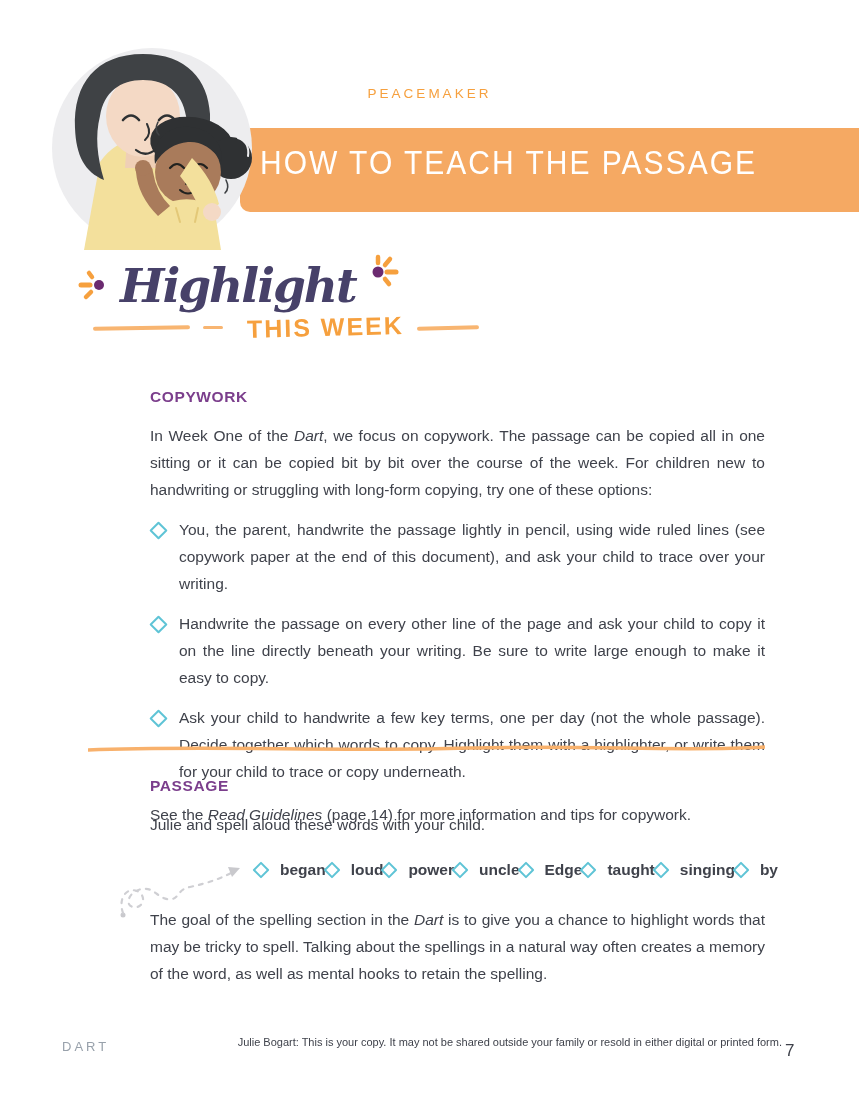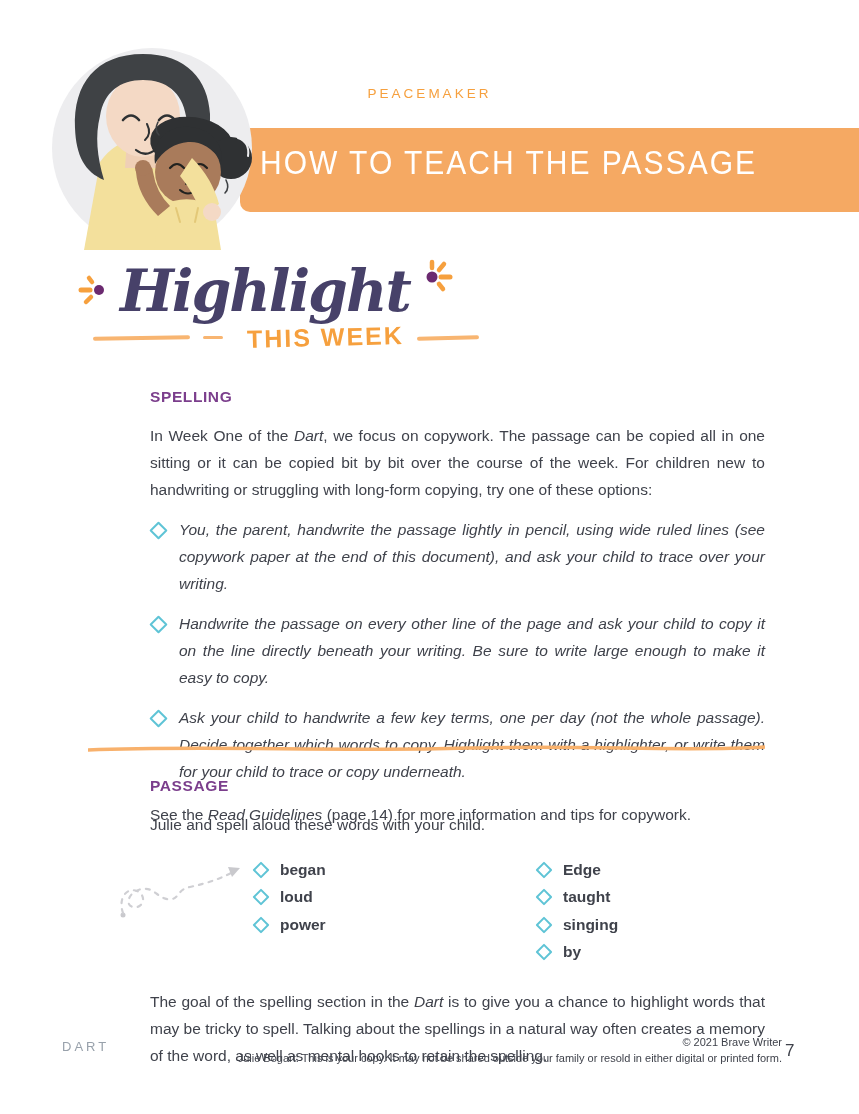--- a/index.html
+++ b/index.html
@@ -20,21 +20,21 @@
     color:#ffffff;font-size:30px;font-weight:400;letter-spacing:2px;
     line-height:70px;padding-left:20px;white-space:nowrap;
     transform:scaleY(1.08);transform-origin:left center;
   }
   .illustration{position:absolute;top:40px;left:40px;z-index:2;}
   
   .highlight-wrap{position:absolute;top:256px;left:78px;width:420px;z-index:1;}
   .highlight-row{display:flex;align-items:center;gap:10px;}
   .script-word{
     font-family:"DejaVu Serif", serif;font-style:italic;font-weight:700;
-    font-size:57px;color:#474169;letter-spacing:-2px;line-height:1.0;
+    font-size:47px;color:#474169;letter-spacing:-2px;line-height:1.0;
     padding:6px 2px 2px 2px;
     text-align:right;
   }
   .flower{flex:0 0 auto;}
   .flower.right{margin-top:-26px;}
   .subtitle-row{display:flex;align-items:center;margin-top:2px;margin-left:15px;}
   .oline{height:3.5px;background:#F8B571;border-radius:3px;}
   .oline.l1{width:97px;transform:rotate(-1deg);}
   .oline.d1{width:20px;margin-left:13px;}
   .oline.d2{width:62px;margin-left:13px;transform:rotate(-1.5deg);}
@@ -52,26 +52,26 @@
   }
   .para{
     font-size:15.5px;line-height:27px;margin:16px 0 13px 0;text-align:justify;
   }
   .para .it{font-style:italic;}
   .bullet{display:flex;margin:0 0 13px 0;}
   .diamond{
     flex:0 0 auto;width:9px;height:9px;border:2px solid #5FC4D6;
     transform:rotate(45deg);border-radius:1px;margin:8px 14px 0 2px;
   }
-  .bullet .para{margin:0;flex:1;font-style:italic;}
+  .bullet .para{margin:0;flex:1;}
   .outro{margin-top:16px;margin-bottom:0;}
   .divider{position:absolute;top:743px;left:88px;z-index:1;}
   
   .words{display:flex;margin:22px 0 6px 105px;}
-  .word-col{display:flex;flex-direction:column;}
+  .word-col{display:flex;flex-direction:row;}
   .word-col.c1{width:283px;}
   .word-item{display:flex;align-items:center;height:19px;margin-bottom:8.5px;}
   .word-item .diamond{margin:0 13px 0 0;width:8px;height:8px;}
   .word-text{font-size:15.5px;font-weight:700;}
   .swirl{position:absolute;top:853px;left:116px;z-index:0;}
   .spelling .outro{margin-top:18px;}
   
   .footer-brand{
     position:absolute;left:62px;top:1039px;color:#98A1AB;font-size:13px;
     font-weight:500;letter-spacing:3px;
@@ -154,21 +154,21 @@
   </div>
   <div class="subtitle-row">
     <div class="oline l1"></div>
     <div class="oline d1"></div>
     <div class="this-week">THIS WEEK</div>
     <div class="oline d2"></div>
   </div>
 </div>
 
 <div class="content copywork">
-  <h2 class="sec-title">SPELLING</h2>
+  <h2 class="sec-title">COPYWORK</h2>
   <p class="para"><span>In Week One of the </span><span class="it">Dart</span><span>, we focus on copywork. The passage can be copied all in one sitting or it can be copied bit by bit over the course of the week. For children new to handwriting or struggling with long-form copying, try one of these options:</span></p>
 
   <div class="bullet">
     <span class="diamond"></span>
     <p class="para">You, the parent, handwrite the passage lightly in pencil, using wide ruled lines (see copywork paper at the end of this document), and ask your child to trace over your writing.</p>
   </div>
   <div class="bullet">
     <span class="diamond"></span>
     <p class="para">Handwrite the passage on every other line of the page and ask your child to copy it on the line directly beneath your writing. Be sure to write large enough to make it easy to copy.</p>
   </div>
@@ -201,20 +201,24 @@
           <span class="word-text">began</span>
         </div>
       <div class="word-item">
           <span class="diamond"></span>
           <span class="word-text">loud</span>
         </div>
       <div class="word-item">
           <span class="diamond"></span>
           <span class="word-text">power</span>
         </div>
+      <div class="word-item">
+          <span class="diamond"></span>
+          <span class="word-text">uncle</span>
+        </div>
     </div>
     <div class="word-col">
       <div class="word-item">
           <span class="diamond"></span>
           <span class="word-text">Edge</span>
         </div>
       <div class="word-item">
           <span class="diamond"></span>
           <span class="word-text">taught</span>
         </div>
@@ -227,16 +231,15 @@
           <span class="word-text">by</span>
         </div>
     </div>
   </div>
 
   <p class="para outro"><span>The goal of the spelling section in the </span><span class="it">Dart</span><span> is to give you a chance to highlight words that may be tricky to spell. Talking about the spellings in a natural way often creates a memory of the word, as well as mental hooks to retain the spelling.</span></p>
 </div>
 
 <div class="footer-brand">DART</div>
 <div class="footer-right">
-  <div>© 2021 Brave Writer</div>
   <div>Julie Bogart: This is your copy. It may not be shared outside your family or resold in either digital or printed form.</div>
 </div>
 <div class="page-number">7</div>
 
 </body></html>

